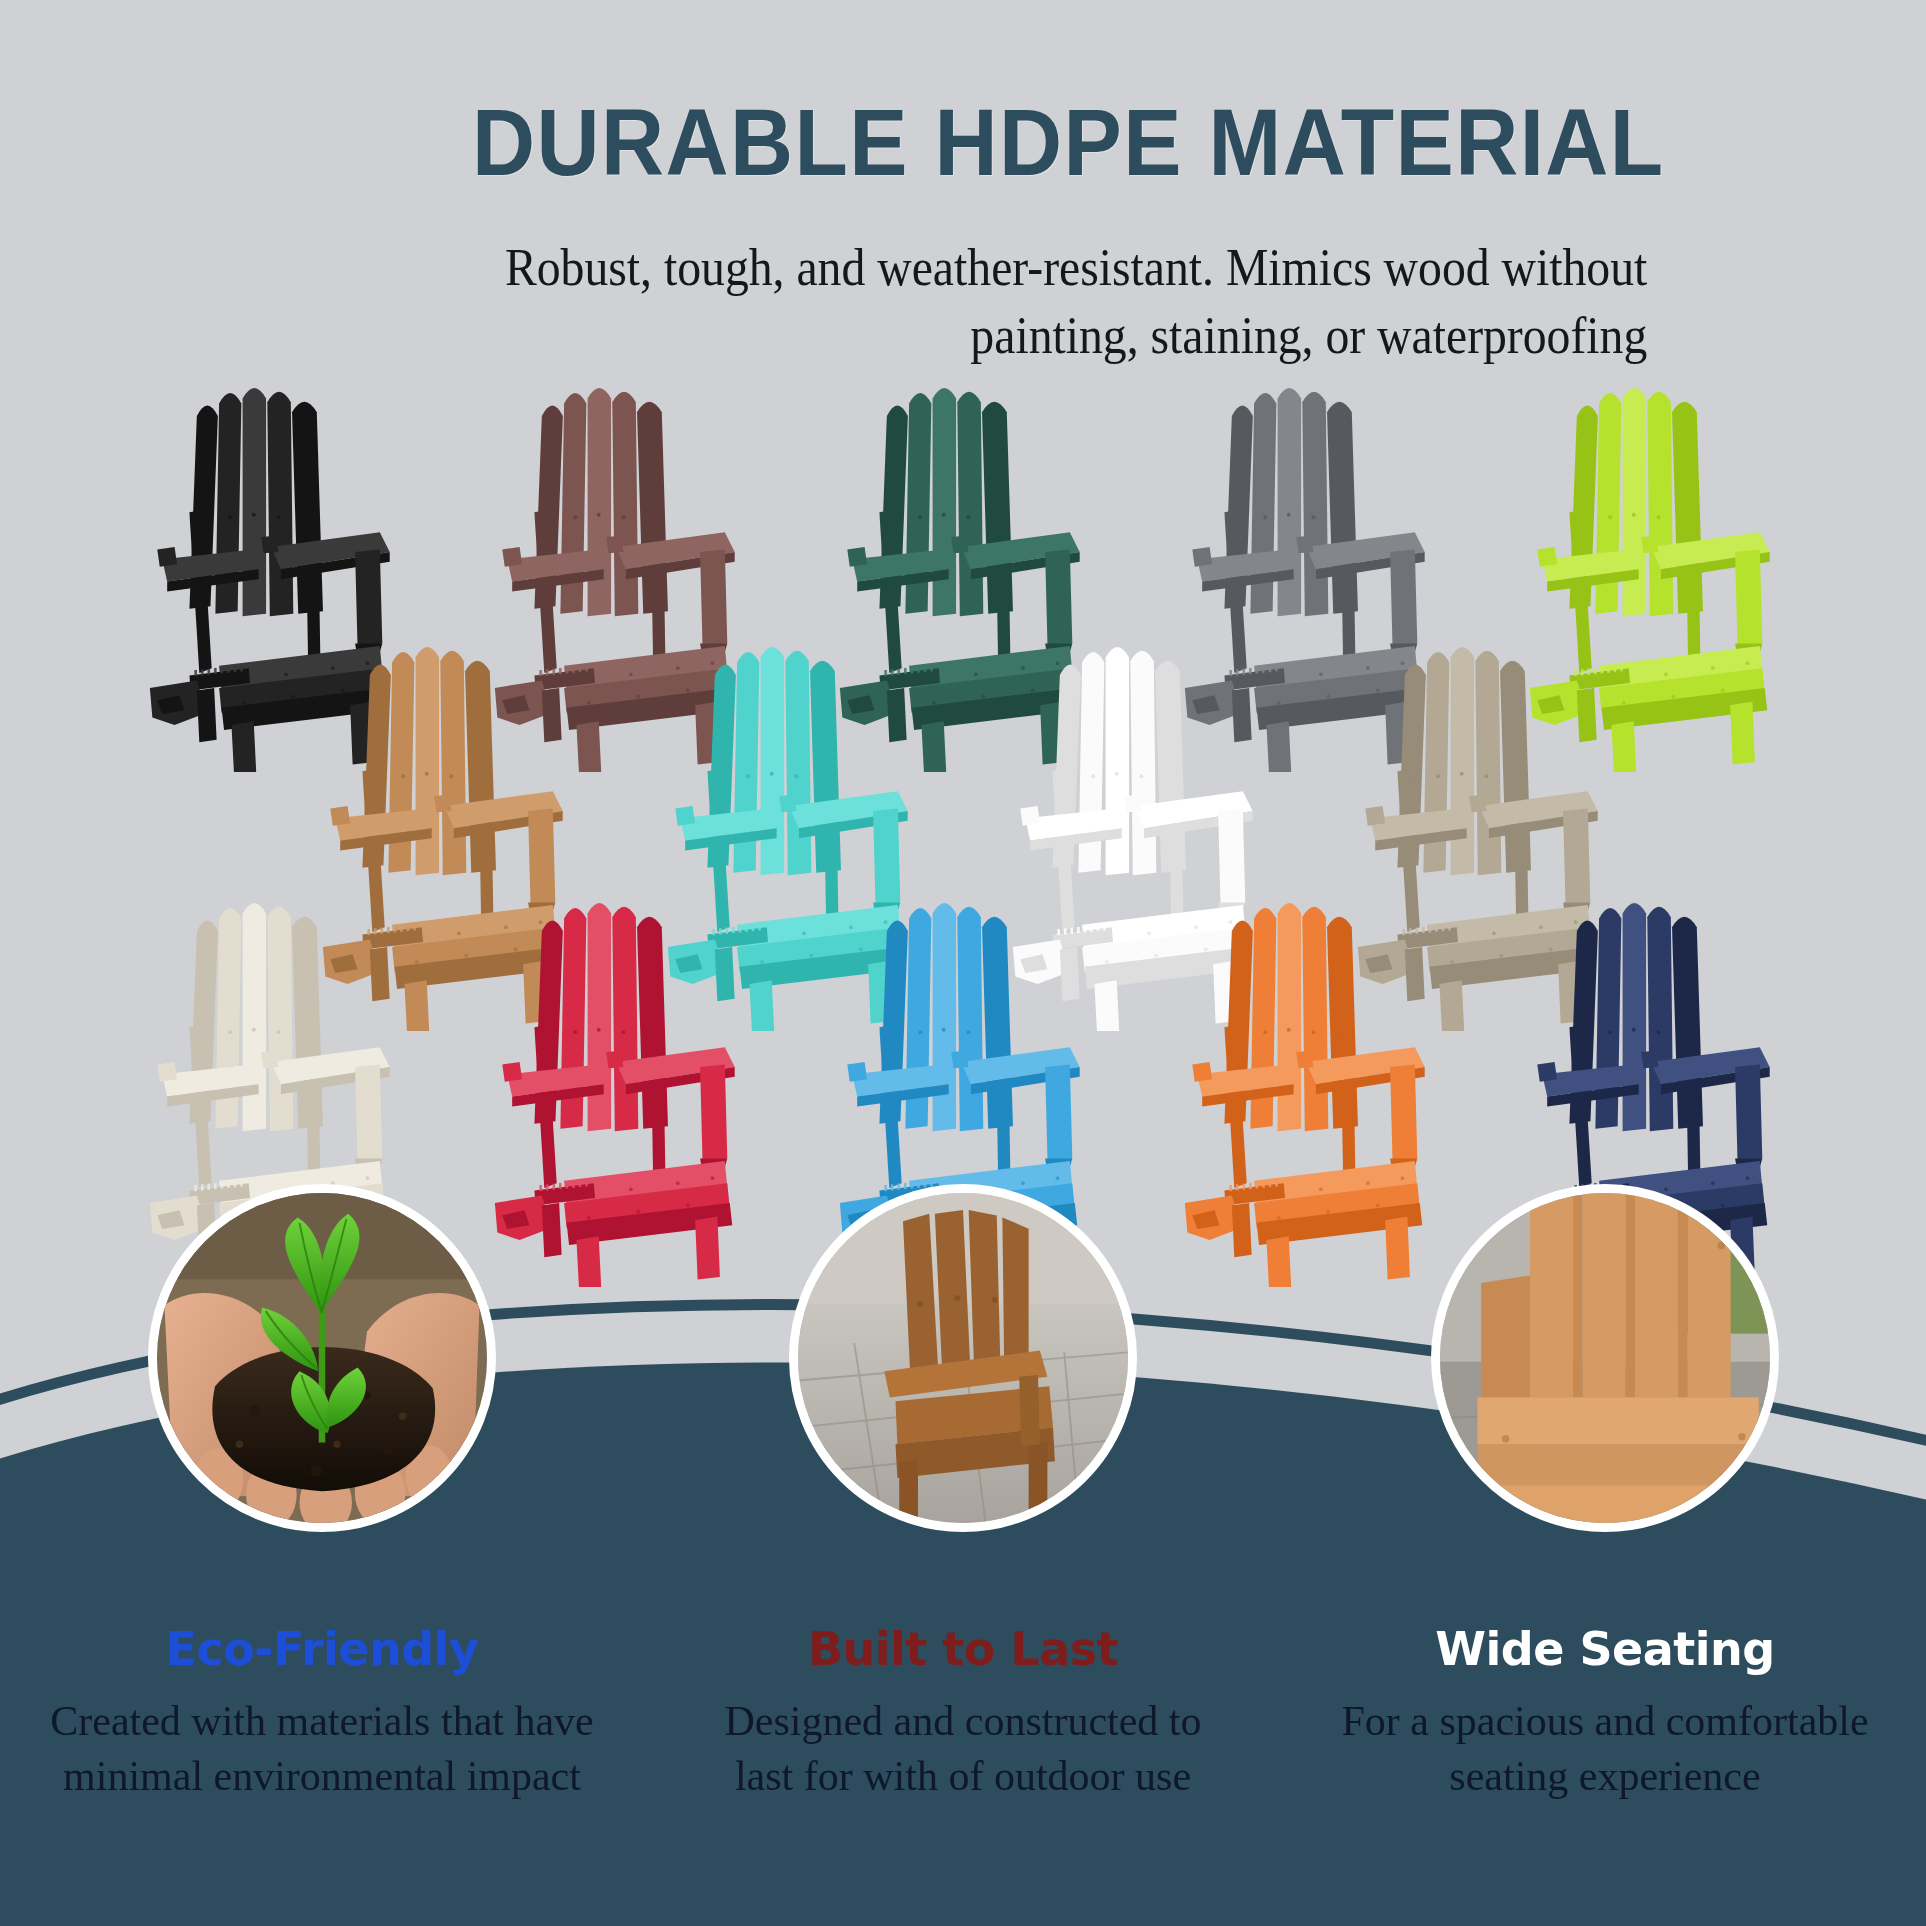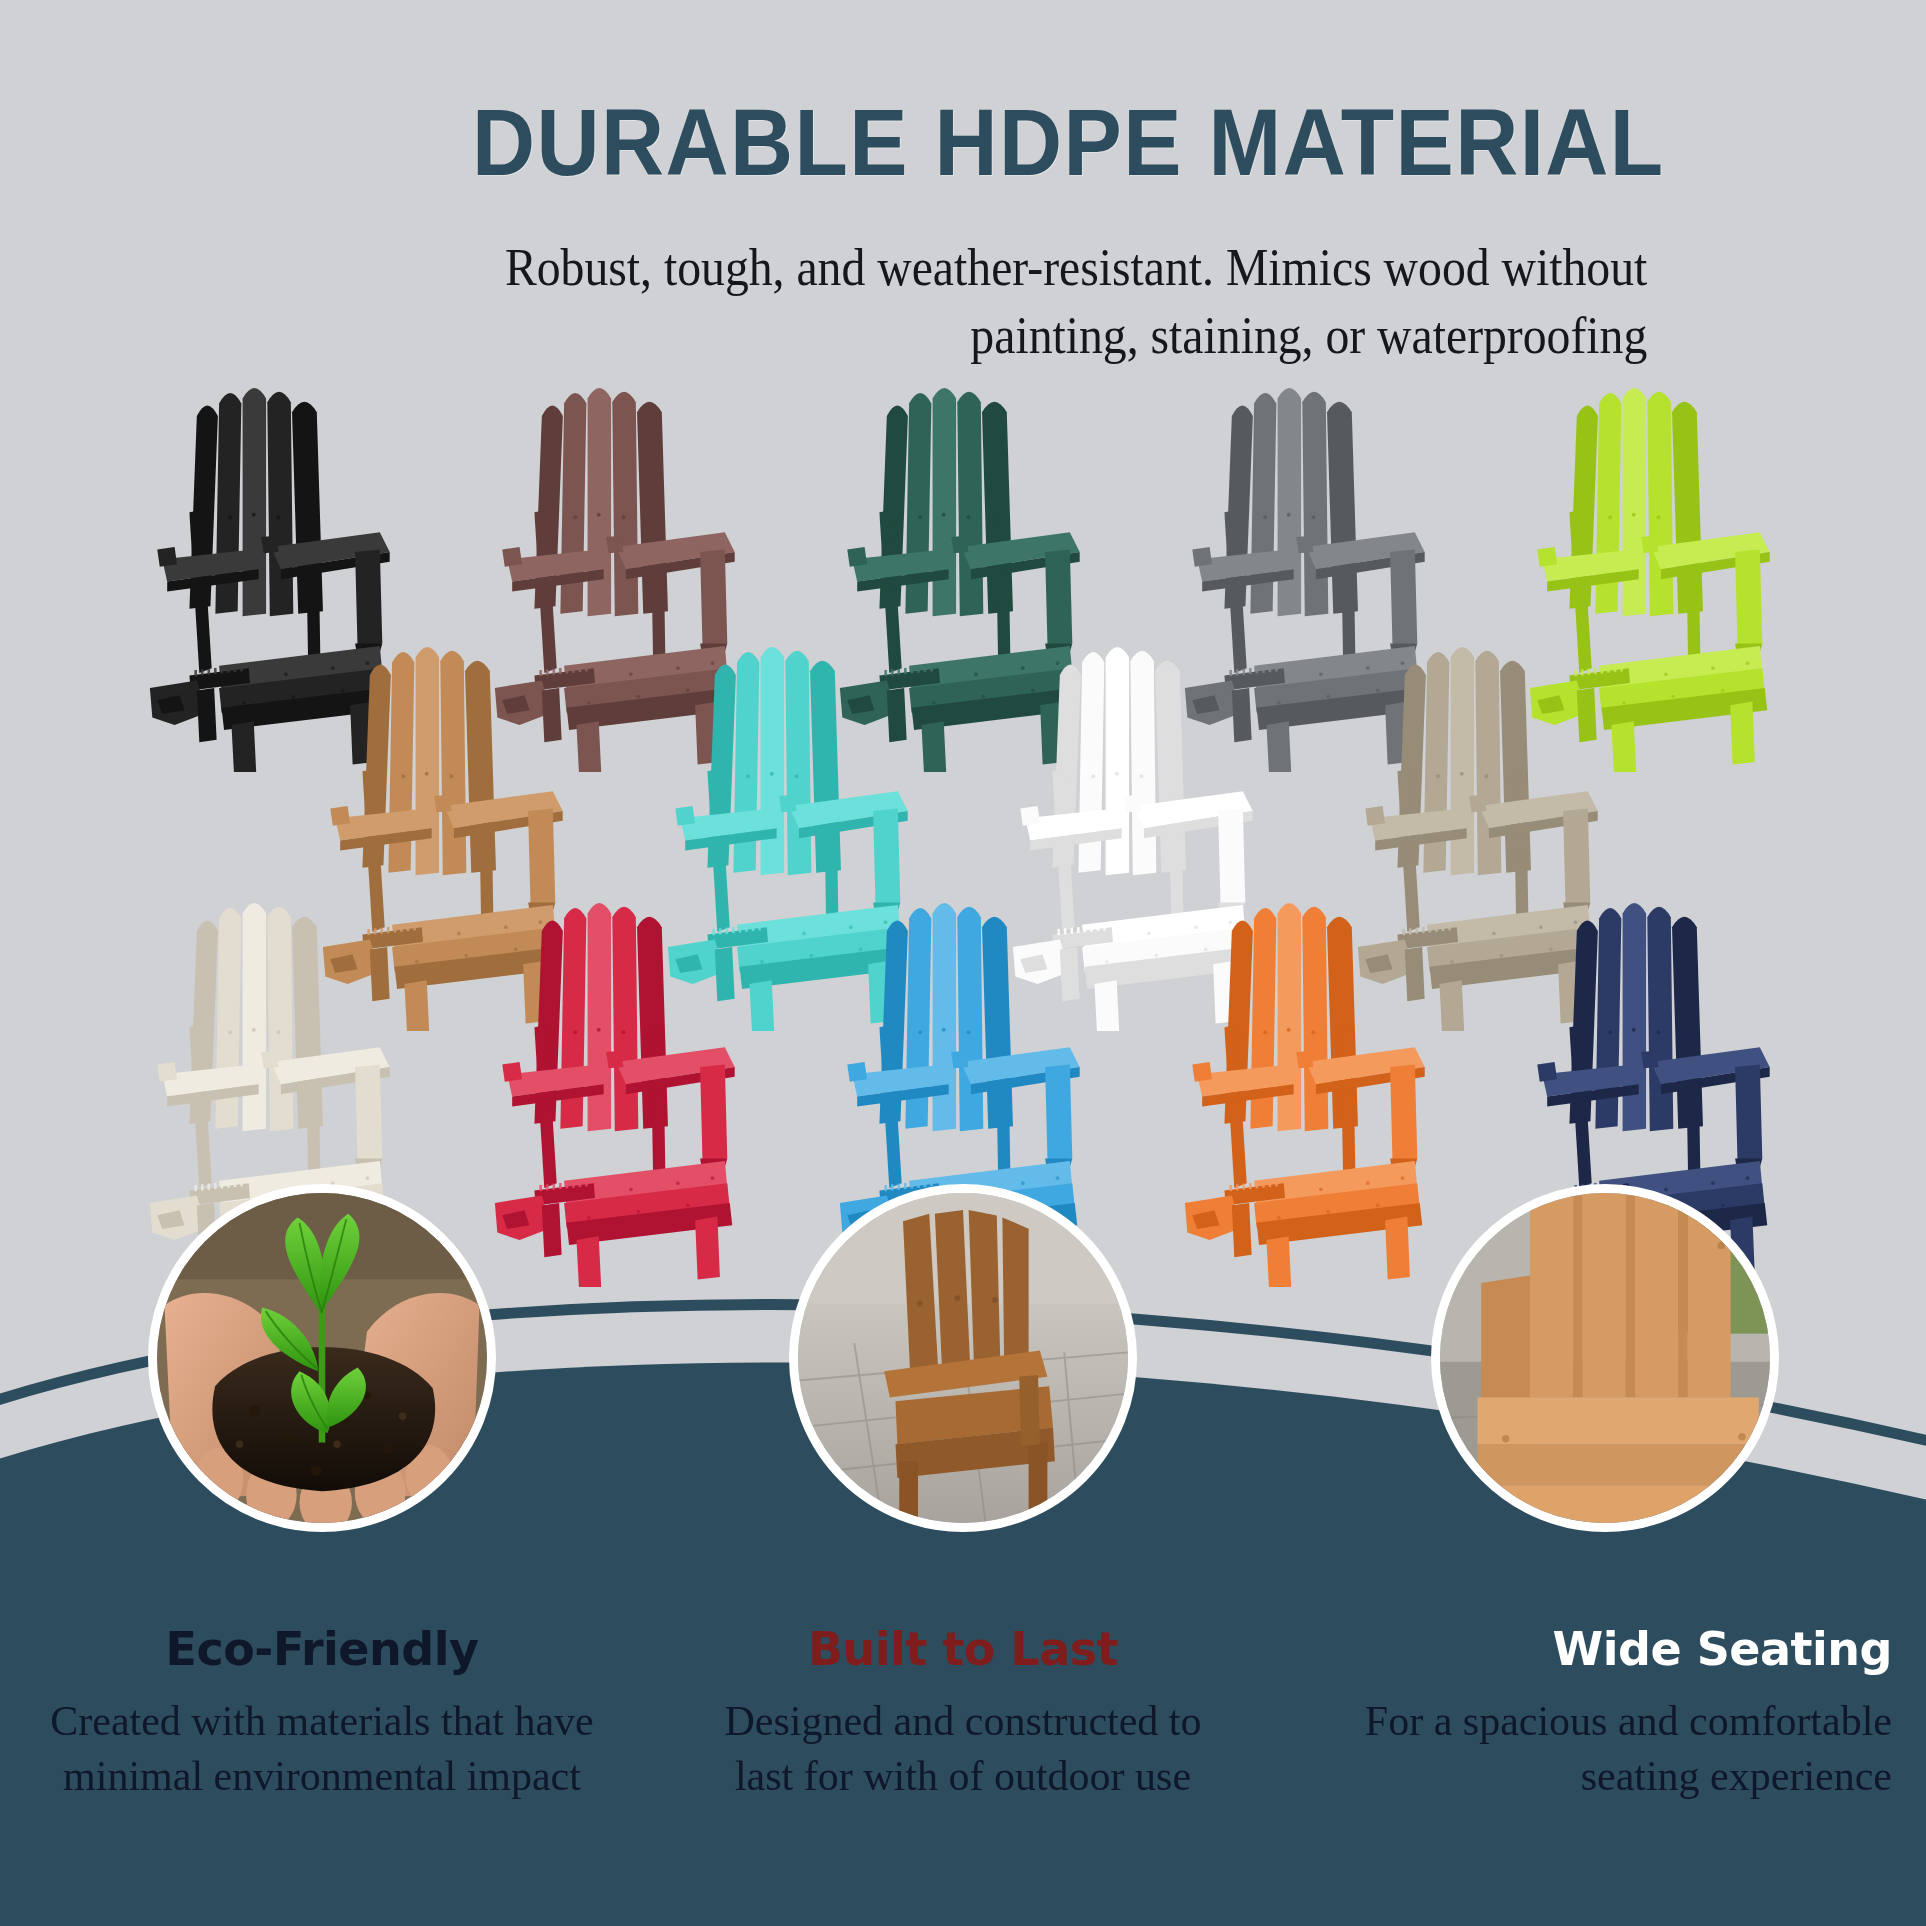--- a/index.html
+++ b/index.html
@@ -1015,35 +1015,35 @@
     <rect x="40" y="312" width="300" height="40" fill="#dfa36a"></rect>
     <g fill="#a9703c" opacity=".55">
       <circle cx="300" cy="56" r="4"></circle>
         <circle cx="70" cy="262" r="4"></circle>
         <circle cx="322" cy="260" r="4"></circle>
     </g>
   </svg>
 </div>
 
 <div class="caption" id="cap-0" style="left:35px; top:1622px;">
-  <h3 style="color: #0f172a;">Eco-Friendly</h3>
+  <h3 style="color: #1d4ed8;">Eco-Friendly</h3>
   <p>
     <span>Created with materials that have</span><br>
     <span>minimal environmental impact</span>
   </p>
 </div>
 
 <div class="caption" id="cap-1" style="left:676px; top:1622px;">
   <h3 style="color: #7f1d1d;">Built to Last</h3>
   <p>
     <span>Designed and constructed to</span><br>
     <span>last for with of outdoor use</span>
   </p>
 </div>
 
-<div class="caption" id="cap-2" style="left:1318px; top:1622px;text-align:right;">
+<div class="caption" id="cap-2" style="left:1318px; top:1622px;">
   <h3 style="color: rgb(255, 255, 255);">Wide Seating</h3>
   <p>
     <span>For a spacious and comfortable</span><br>
     <span>seating experience</span>
   </p>
 </div>
 
 
 </body></html>

